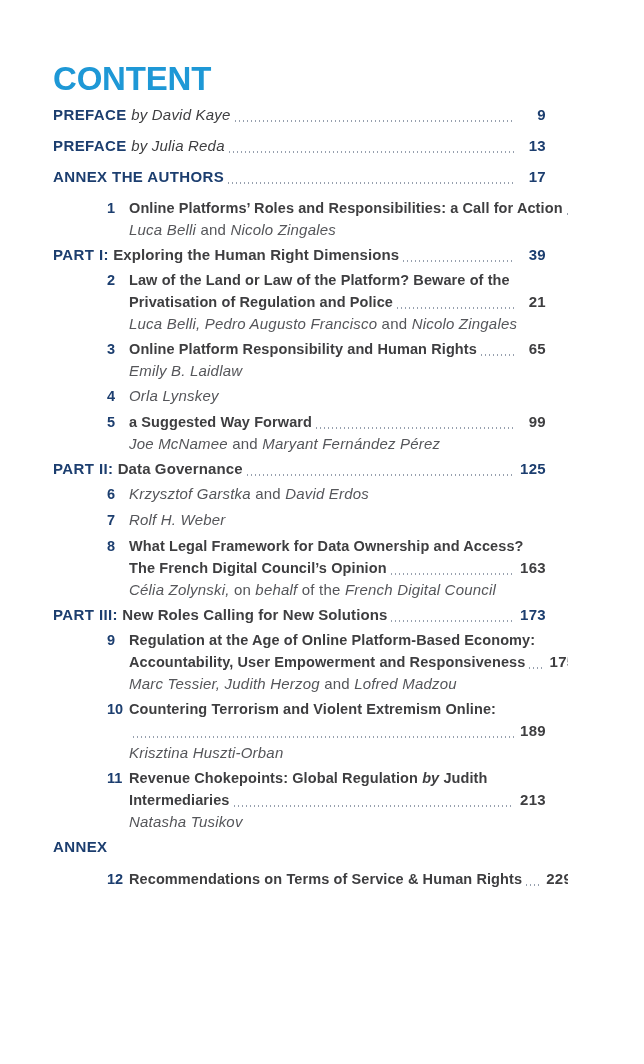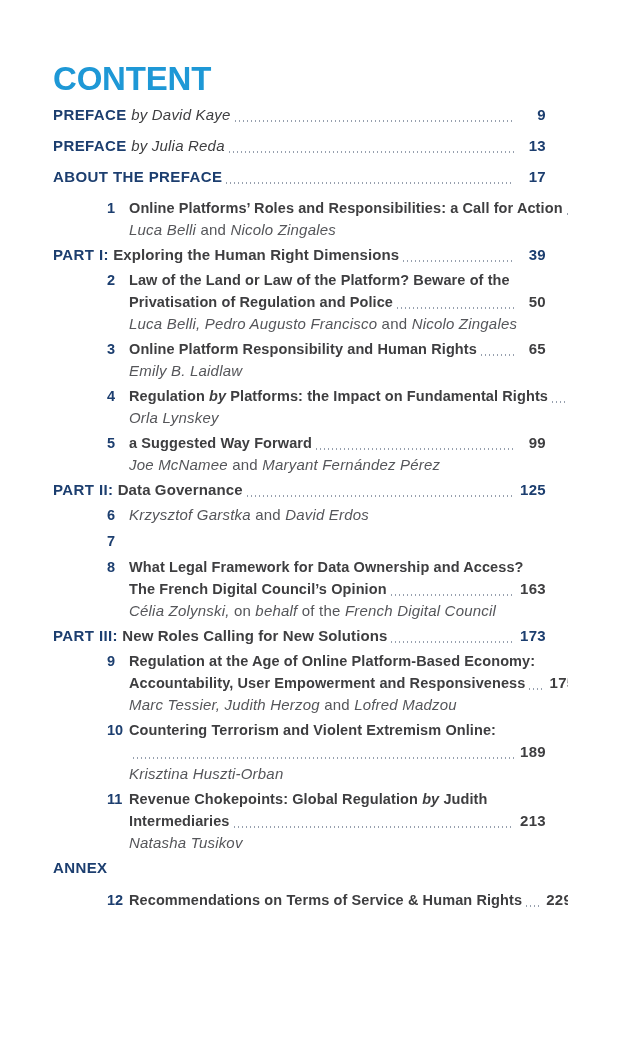--- a/index.html
+++ b/index.html
@@ -105,21 +105,21 @@
       </div>
       <div class="entry front">
         <div class="tline lead">
           <span class="ltext"><span class="seg nb">PREFACE </span><span class="seg it">by Julia Reda</span></span>
           <span class="dots"></span>
           <span class="pg head">13</span>
         </div>
       </div>
       <div class="entry front">
         <div class="tline lead">
-          <span class="ltext"><span class="seg nb">ABOUT THE PREFACE</span></span>
+          <span class="ltext"><span class="seg nb">ANNEX THE AUTHORS</span></span>
           <span class="dots"></span>
           <span class="pg head">17</span>
         </div>
       </div>
       <div class="entry chapter">
         <span class="num">1</span>
         <div class="body">
           <div class="tline lead">
             <span class="ltext"><span class="seg tx">Online Platforms’ Roles and Responsibilities: a Call for Action</span></span>
             <span class="dots"></span>
@@ -135,44 +135,39 @@
           <span class="pg head">39</span>
         </div>
       </div>
       <div class="entry chapter">
         <span class="num">2</span>
         <div class="body">
           <div class="tline"><span class="ltext"><span class="seg tx">Law of the Land or Law of the Platform? Beware of the</span></span></div>
           <div class="tline lead">
             <span class="ltext"><span class="seg tx">Privatisation of Regulation and Police</span></span>
             <span class="dots"></span>
-            <span class="pg ch">50</span>
+            <span class="pg ch">21</span>
           </div>
           <div class="authors"><span class="seg ai">Luca Belli, Pedro Augusto Francisco</span><span class="seg an"> and </span><span class="seg ai">Nicolo Zingales</span></div>
         </div>
       </div>
       <div class="entry chapter">
         <span class="num">3</span>
         <div class="body">
           <div class="tline lead">
             <span class="ltext"><span class="seg tx">Online Platform Responsibility and Human Rights</span></span>
             <span class="dots"></span>
             <span class="pg ch">65</span>
           </div>
           <div class="authors"><span class="seg ai">Emily B. Laidlaw</span></div>
         </div>
       </div>
       <div class="entry chapter">
         <span class="num">4</span>
         <div class="body">
-          <div class="tline lead">
-            <span class="ltext"><span class="seg tx">Regulation </span><span class="seg ti">by</span><span class="seg tx"> Platforms: the Impact on Fundamental Rights</span></span>
-            <span class="dots"></span>
-            <span class="pg ch">83</span>
-          </div>
           <div class="authors"><span class="seg ai">Orla Lynskey</span></div>
         </div>
       </div>
       <div class="entry chapter">
         <span class="num">5</span>
         <div class="body">
           <div class="tline lead">
             <span class="ltext"><span class="seg tx">a Suggested Way Forward</span></span>
             <span class="dots"></span>
             <span class="pg ch">99</span>
@@ -189,20 +184,21 @@
       </div>
       <div class="entry chapter">
         <span class="num">6</span>
         <div class="body">
           <div class="authors"><span class="seg ai">Krzysztof Garstka</span><span class="seg an"> and </span><span class="seg ai">David Erdos</span></div>
         </div>
       </div>
       <div class="entry chapter">
         <span class="num">7</span>
         <div class="body">
+          <div class="authors"><span class="seg ai">Rolf H. Weber</span></div>
         </div>
       </div>
       <div class="entry chapter">
         <span class="num">8</span>
         <div class="body">
           <div class="tline"><span class="ltext"><span class="seg tx">What Legal Framework for Data Ownership and Access?</span></span></div>
           <div class="tline lead">
             <span class="ltext"><span class="seg tx">The French Digital Council’s Opinion</span></span>
             <span class="dots"></span>
             <span class="pg ch">163</span>

